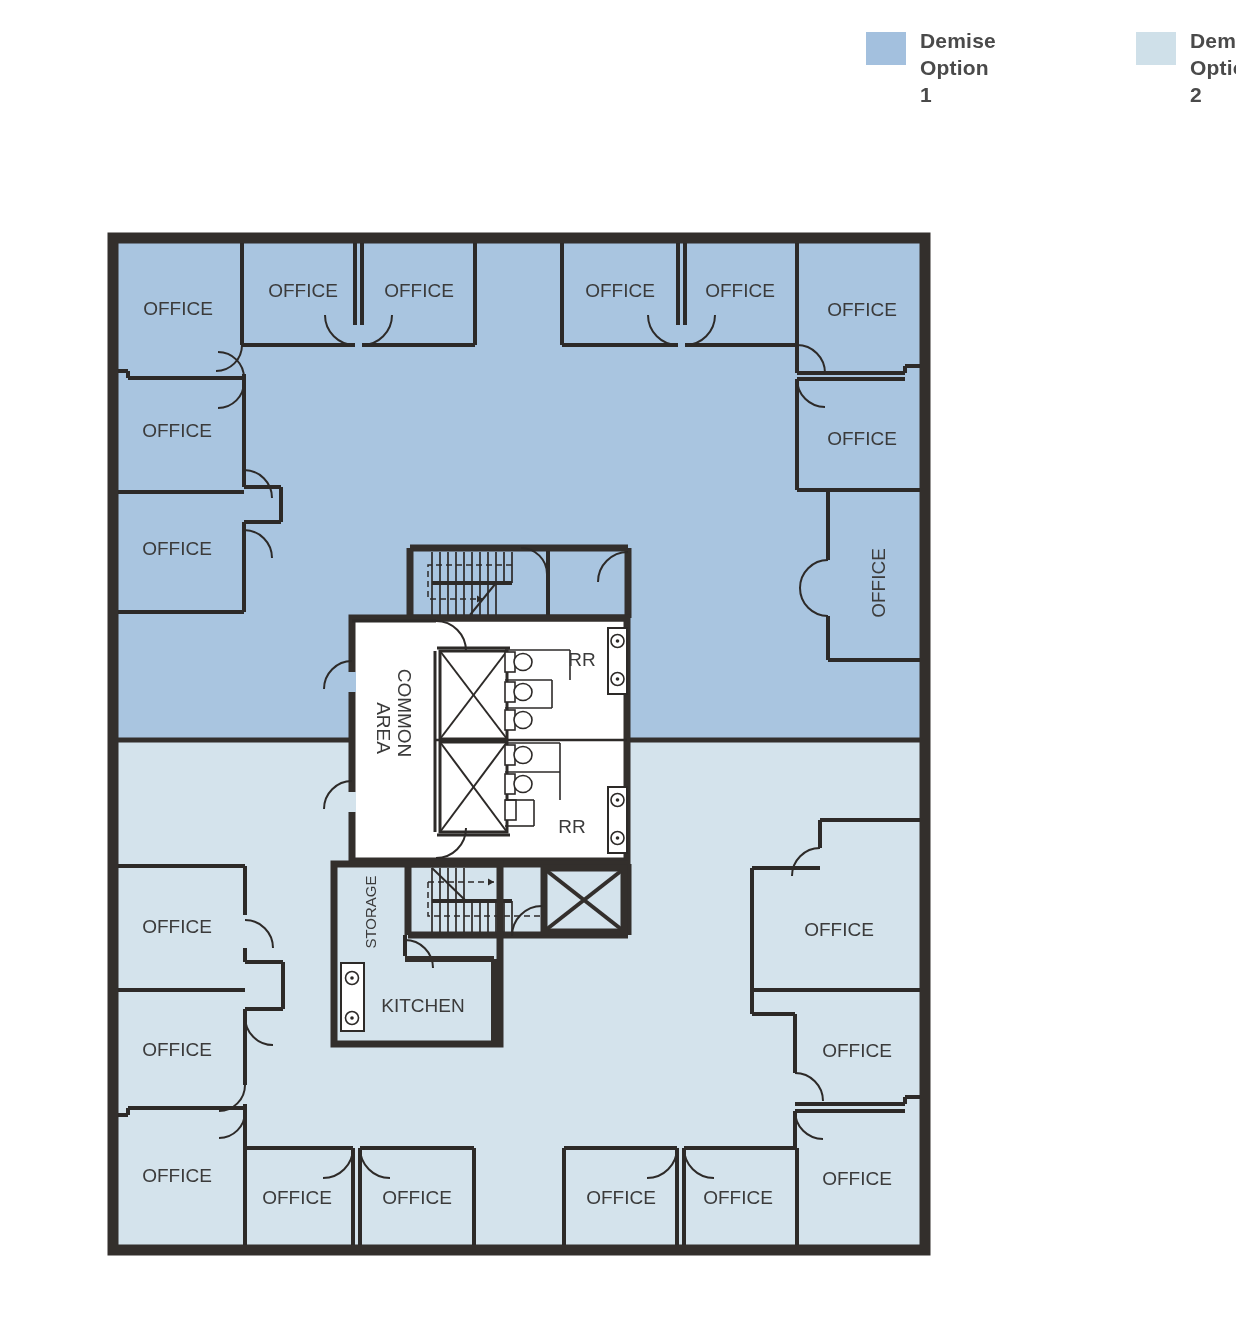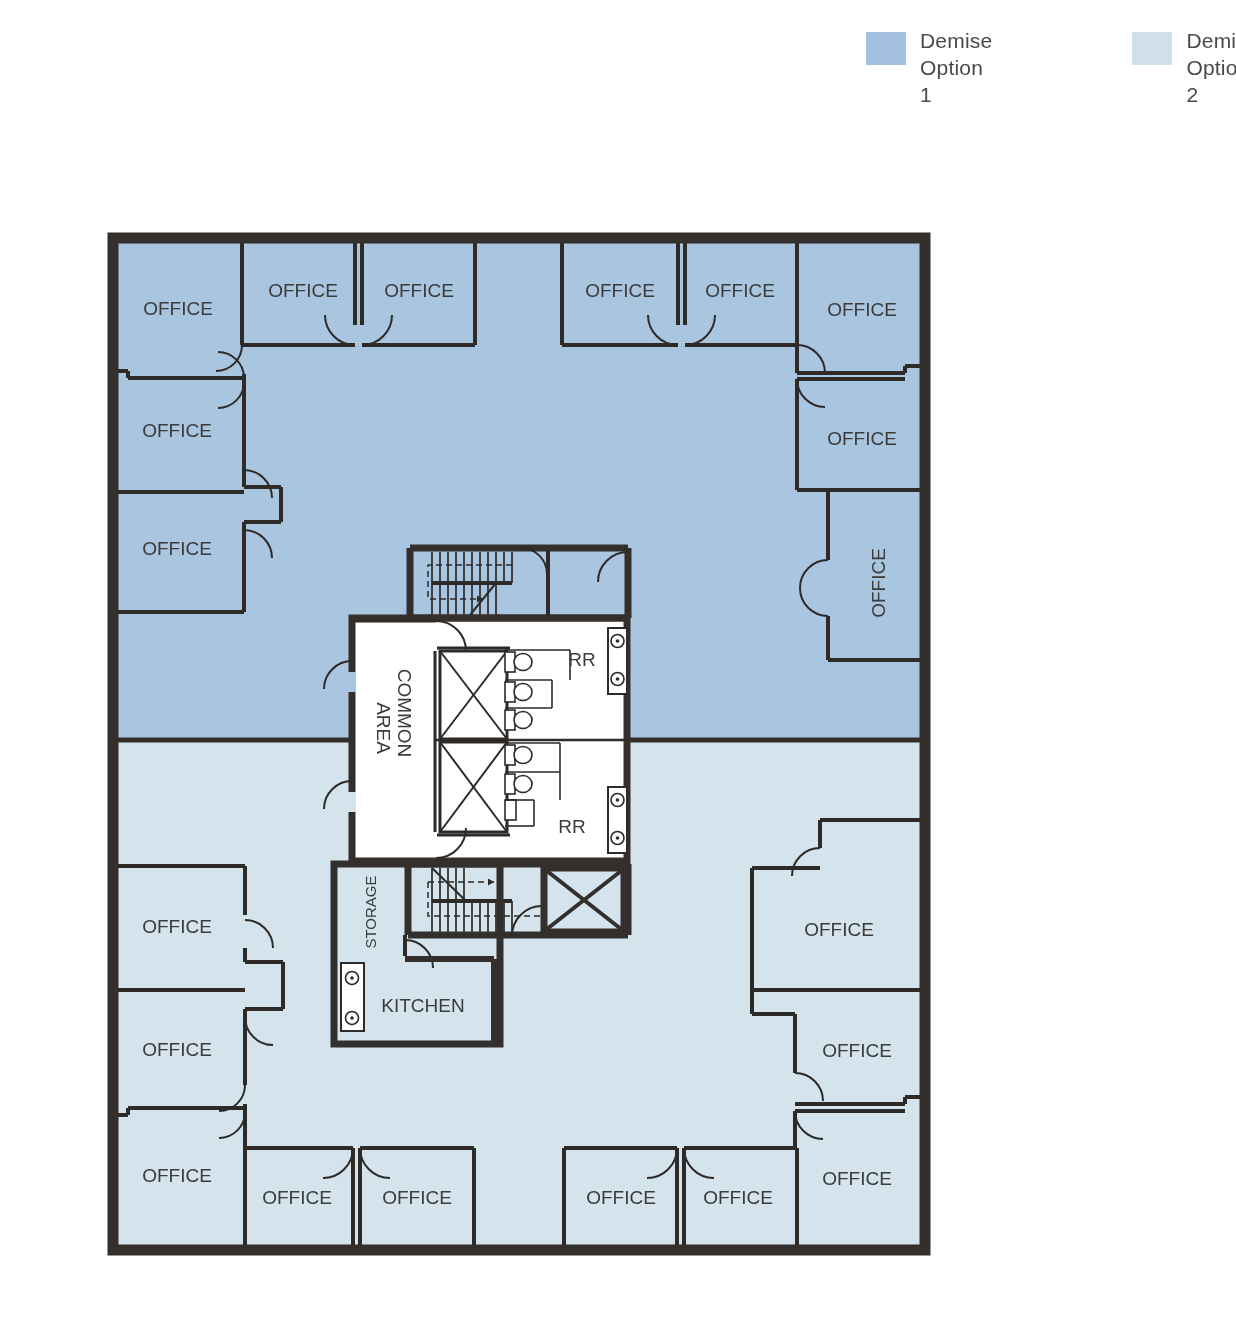--- a/index.html
+++ b/index.html
@@ -28,21 +28,21 @@
     gap: 14px;
   }
   .legend-swatch {
     width: 40px;
     height: 33px;
     flex: 0 0 auto;
     margin-top: 4px;
   }
   .legend-text {
     font-size: 21px;
-    font-weight: normal;
+    font-weight: bold;
     color: #4a4a4a;
     line-height: 1.28;
     letter-spacing: 0.2px;
     white-space: pre-line;
   }
   #plan-wrap {
     position: absolute;
     left: 0;
     top: 0;
     width: 1236px;

